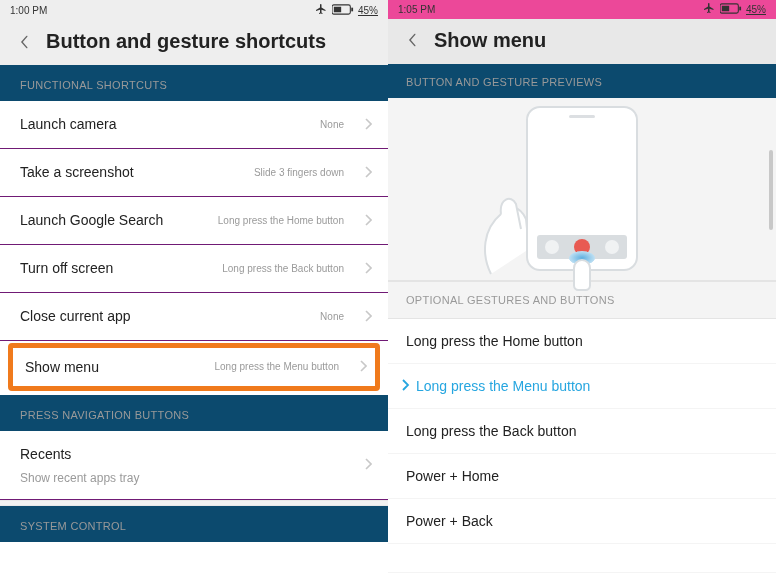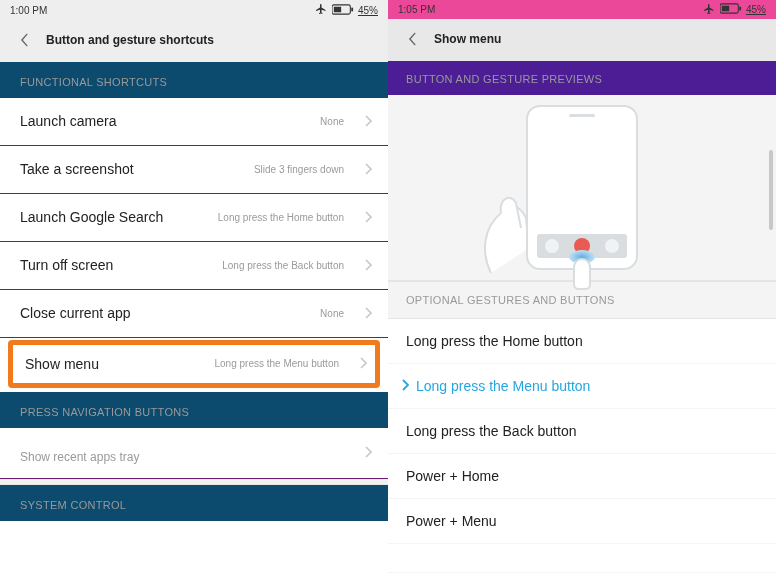--- a/index.html
+++ b/index.html
@@ -48,35 +48,35 @@
   .back-arrow {
     width: 20px;
     height: 20px;
     display: flex;
     align-items: center;
     justify-content: center;
     margin-right: 12px;
     color: #555;
   }
   .header-title {
-    font-size: 12px;
+    font-size: 20px;
     font-weight: 700;
     color: #222;
   }
 
   
   .section-label {
     font-size: 11px;
     color: #999;
     padding: 14px 20px 10px;
     letter-spacing: 0.3px;
     background: #0c4a6e;
   }
   .screen-right .section-label.preview-label {
-    background: #4c1d95;
+    background: #0c4a6e;
     padding: 12px 18px 10px;
   }
   .screen-right .section-label.options-label {
     background: #f4f4f4;
     border-top: 1px solid #e4e4e4;
     border-bottom: 1px solid #e4e4e4;
     padding: 12px 18px;
   }
   .section-divider {
     height: 6px;
@@ -333,20 +333,21 @@
     <div class="row-value">Long press the Menu button</div>
     <span class="chevron"><svg width="8" height="12" viewBox="0 0 8 12">
           <path d="M2 1l5 5-5 5" stroke="#c8c8c8" stroke-width="1.6" fill="none"></path>
         </svg></span>
   </div>
 
   <div class="section-label">PRESS NAVIGATION BUTTONS</div>
 
   <div class="row">
     <div class="row-main">
+      <div class="row-title">Recents</div>
       <div class="row-sub">Show recent apps tray</div>
     </div>
     <span class="chevron"><svg width="8" height="12" viewBox="0 0 8 12">
           <path d="M2 1l5 5-5 5" stroke="#c8c8c8" stroke-width="1.6" fill="none"></path>
         </svg></span>
   </div>
 
   <div class="section-divider"></div>
   <div class="section-label">SYSTEM CONTROL</div>
 
@@ -415,20 +416,20 @@
         </svg></span>
     <span>Long press the Menu button</span>
   </div>
   <div class="option-row">
     <span>Long press the Back button</span>
   </div>
   <div class="option-row">
     <span>Power + Home</span>
   </div>
   <div class="option-row">
-    <span>Power + Menu</span>
+    <span>Power + Back</span>
   </div>
   <div class="option-row">
     
   </div>
 
   <div class="scroll-hint"></div>
 </div>
 
 </body></html>

